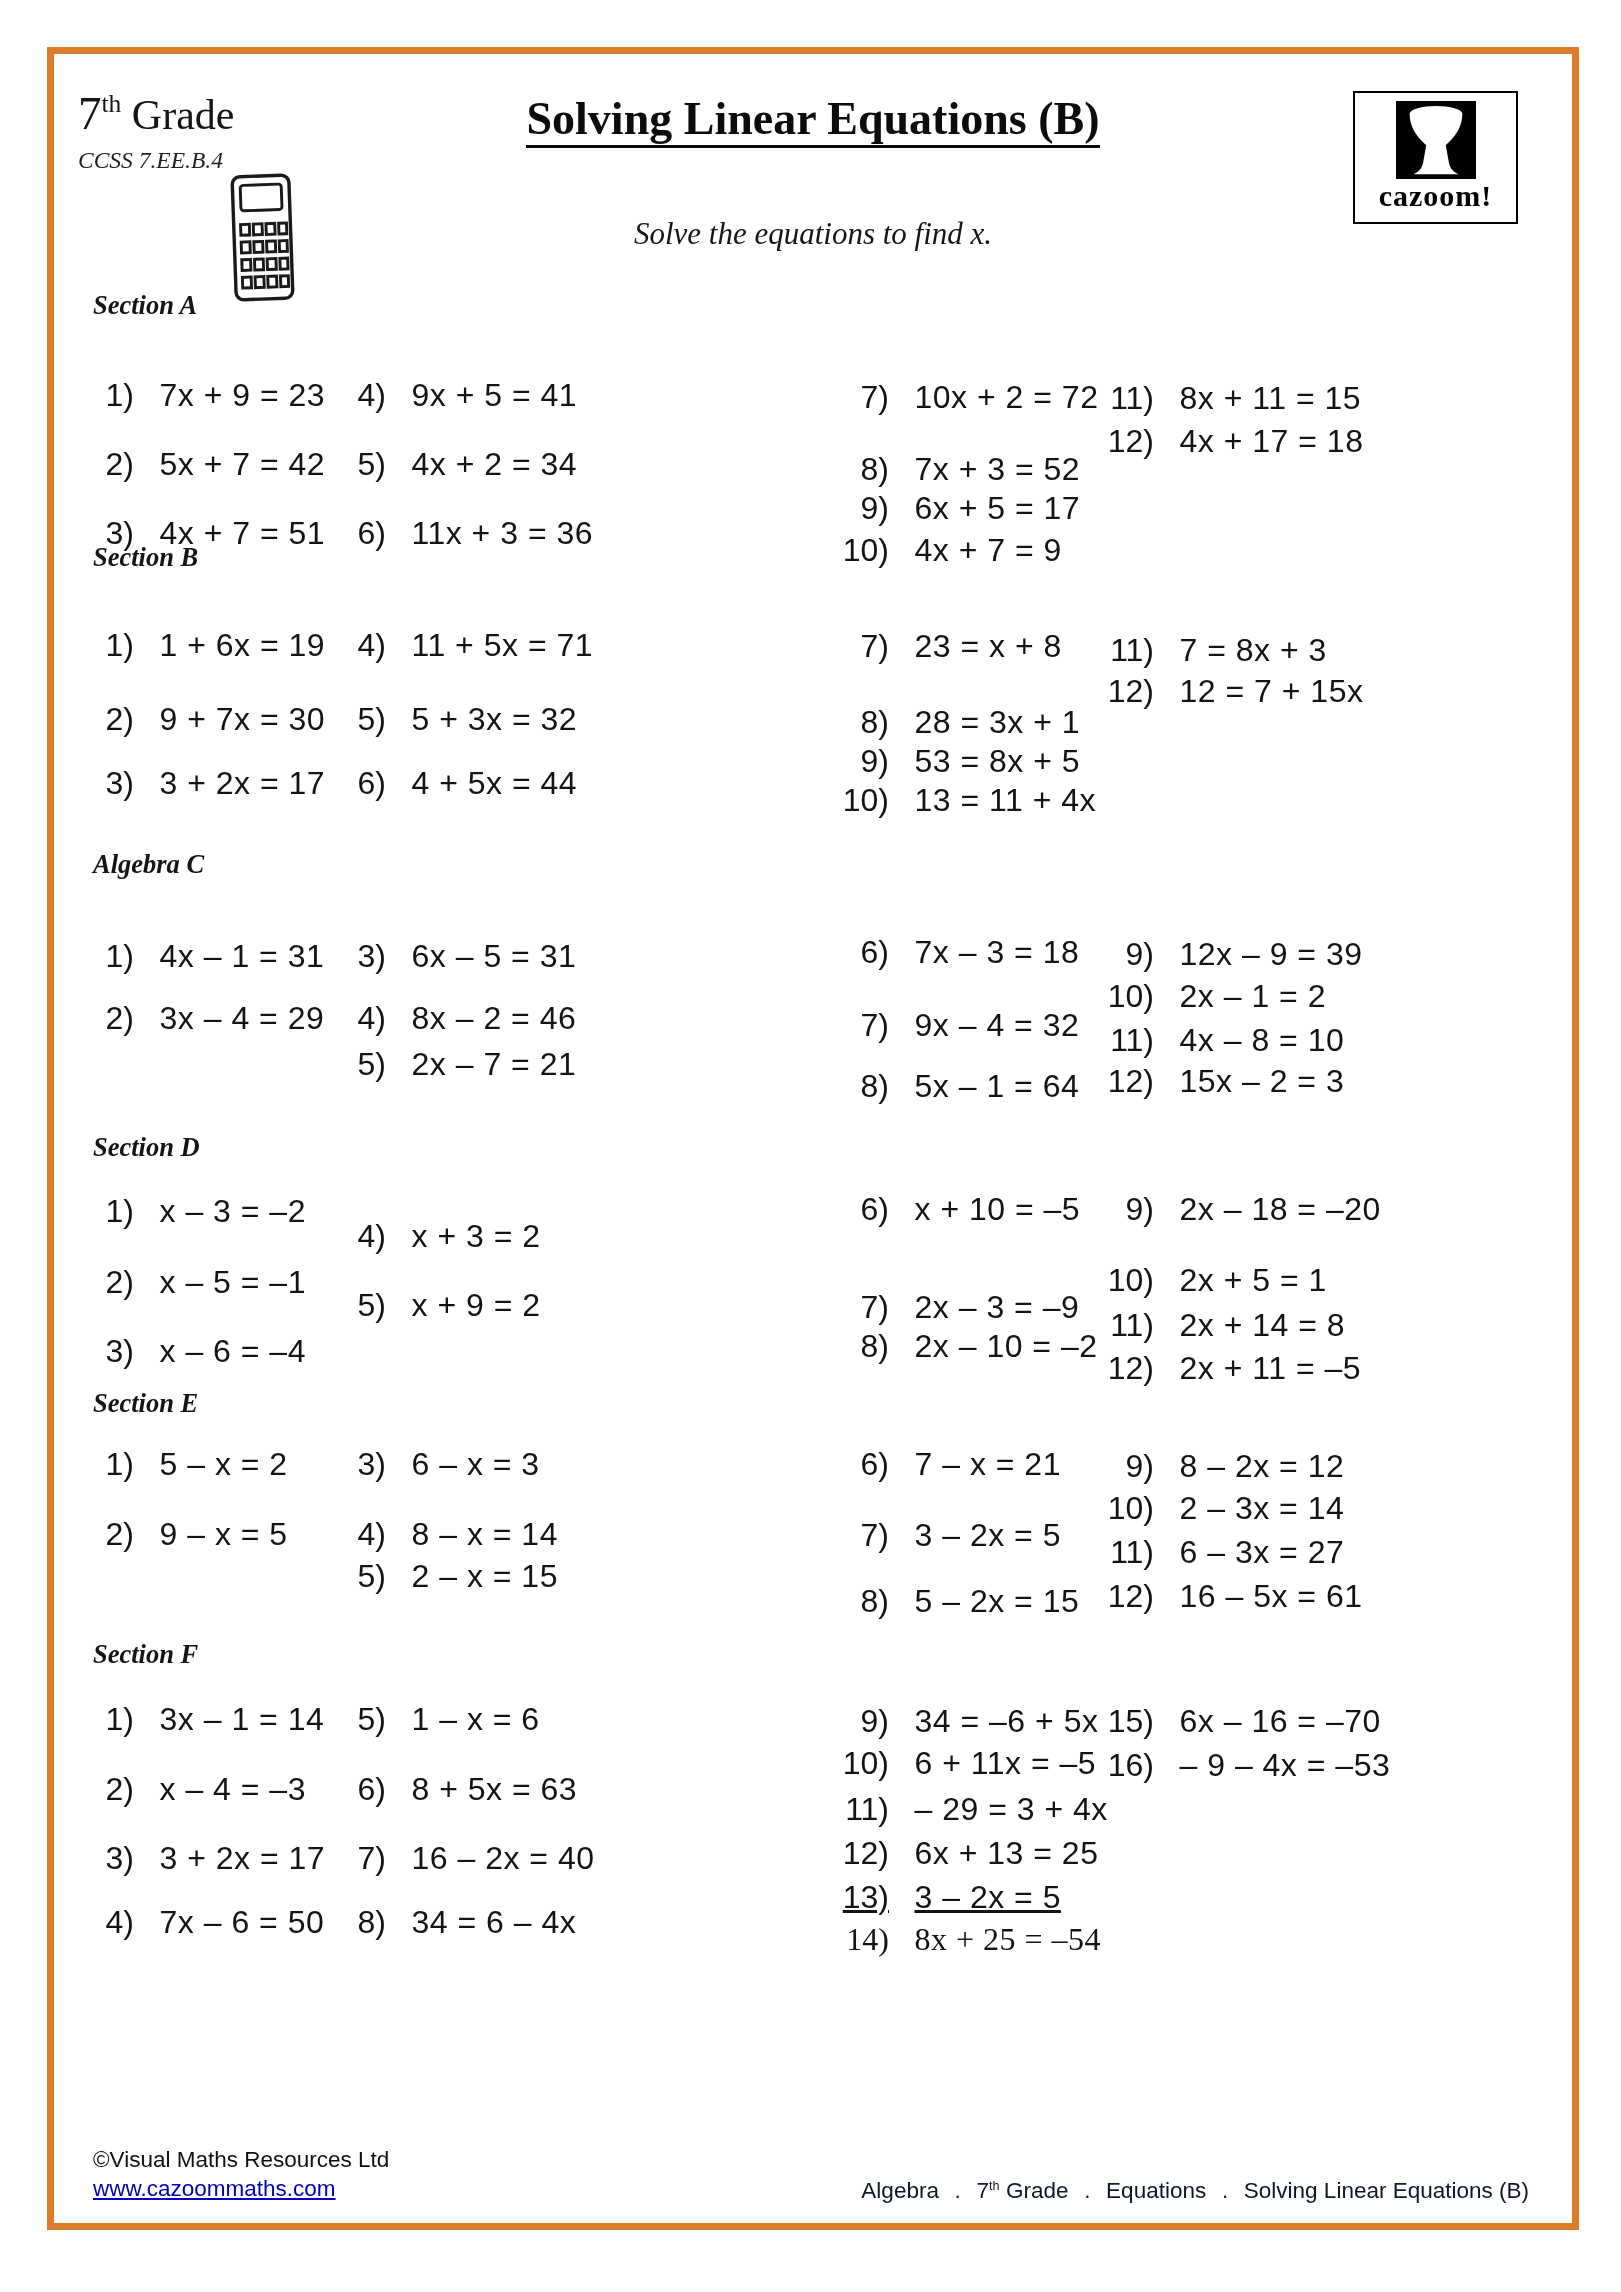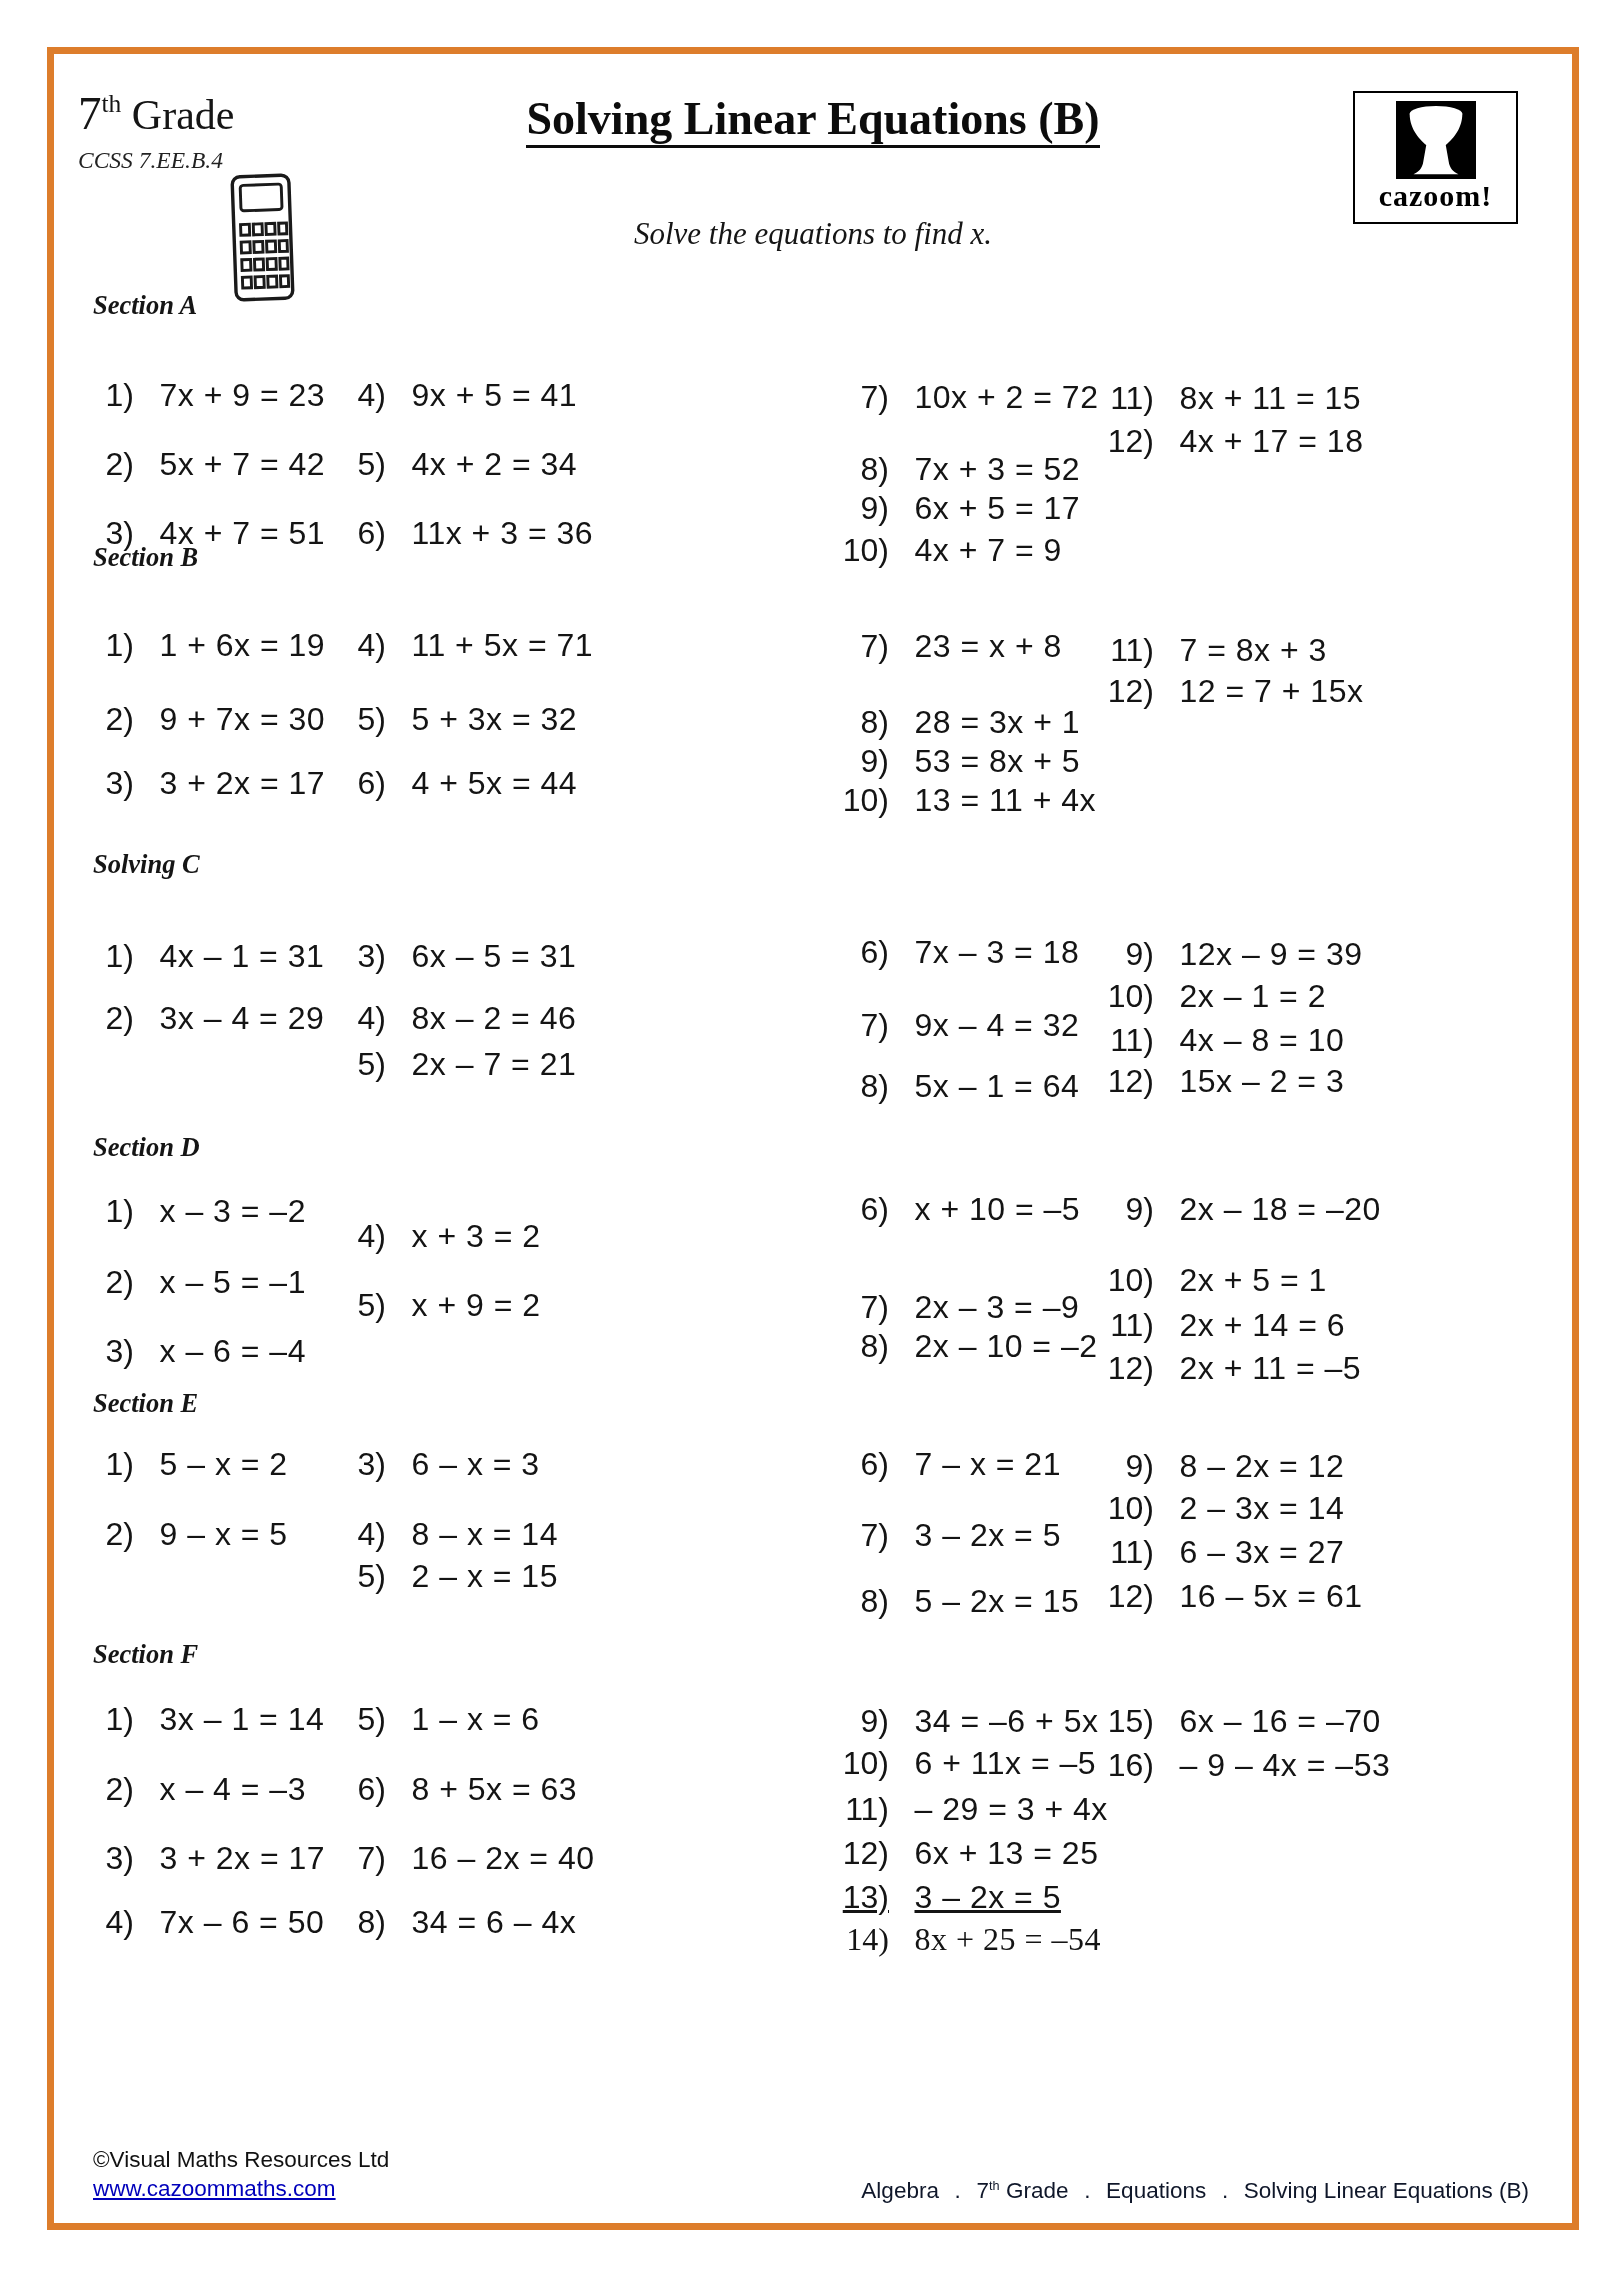--- a/index.html
+++ b/index.html
@@ -110,21 +110,21 @@
     <svg width="80" height="78" viewBox="0 0 82 80">
       <ellipse cx="41" cy="13" rx="27" ry="8" fill="#fff"></ellipse>
       <path d="M14,13 C14,30 26,41 31,45 L28,62 C27,69 23,73 18,75 L64,75 C59,73 55,69 54,62 L51,45 C56,41 68,30 68,13 Z" fill="#fff"></path>
     </svg>
   </div>
   <div class="logo-text">cazoom!</div>
 </div>
 
 <div class="section-heading" style="top:290px">Section A</div>
 <div class="section-heading" style="top:542px">Section B</div>
-<div class="section-heading" style="top:849px">Solving C</div>
+<div class="section-heading" style="top:849px">Algebra C</div>
 <div class="section-heading" style="top:1132px">Section D</div>
 <div class="section-heading" style="top:1388px">Section E</div>
 <div class="section-heading" style="top:1639px">Section F</div>
 
 <div class="pcol narrow" style="left:93px">
     <div class="prow" style="top: 377px;">
     <span class="pnum">1)</span>
     <span class="peq">7x + 9 = 23</span>
   </div>
     <div class="prow" style="top: 446px;">
@@ -335,21 +335,21 @@
     <div class="prow" style="top: 1191px;">
     <span class="pnum">9)</span>
     <span class="peq">2x – 18 = –20</span>
   </div>
     <div class="prow" style="top: 1262px;">
     <span class="pnum">10)</span>
     <span class="peq">2x + 5 = 1</span>
   </div>
     <div class="prow" style="top: 1307px;">
     <span class="pnum">11)</span>
-    <span class="peq">2x + 14 = 6</span>
+    <span class="peq">2x + 14 = 8</span>
   </div>
     <div class="prow" style="top: 1350px;">
     <span class="pnum">12)</span>
     <span class="peq">2x + 11 = –5</span>
   </div>
   </div>
 
 <div class="pcol narrow" style="left:93px">
     <div class="prow" style="top: 1446px;">
     <span class="pnum">1)</span>

